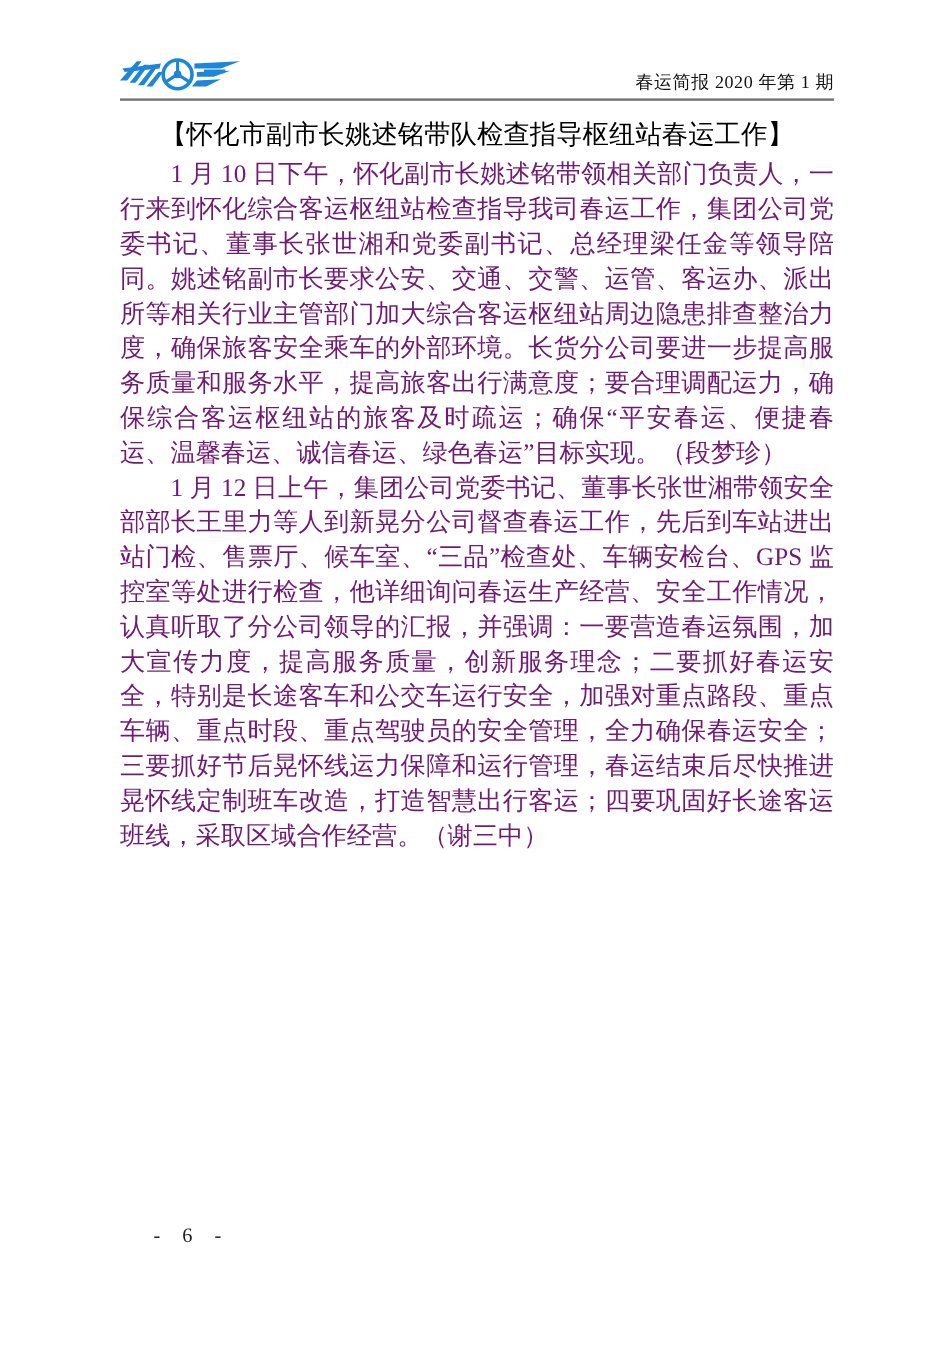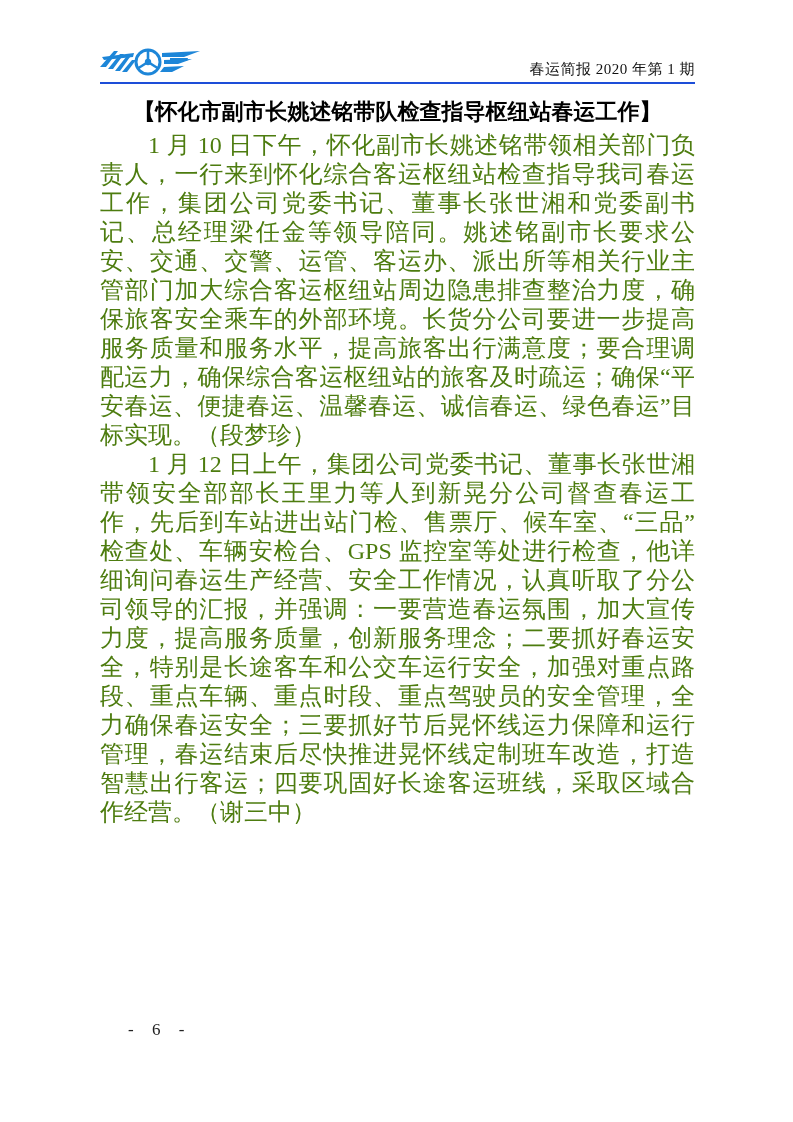--- a/index.html
+++ b/index.html
@@ -16,54 +16,54 @@
   }
   .content {
     padding: 38px 98px 0 100px;
   }
   
   .header-row {
     display: flex;
     align-items: flex-end;
     justify-content: space-between;
     height: 46px;
-    border-bottom: 2px solid #1d4ed8;
+    border-bottom: 2px solid #737373;
     padding-bottom: 3px;
   }
   .logo {
     width: 100px;
     height: 34px;
     flex: 0 0 auto;
   }
   .issue-label {
     font-size: 15px;
     color: #111111;
     letter-spacing: 0.5px;
     line-height: 1;
     padding-bottom: 2px;
   }
   
   .article { margin-top: 0; }
   .headline {
     font-family: "Liberation Sans", "DejaVu Sans", sans-serif;
-    font-weight: 700;
+    font-weight: 400;
     font-size: 22px;
     color: #000000;
     text-align: center;
     line-height: 38px;
     margin-top: 9px;
     letter-spacing: 0px;
     white-space: nowrap;
   }
   .body-text {
-    font-size: 24px;
+    font-size: 21px;
     line-height: 29px;
     text-align: justify;
     text-indent: 2em;
-    color: #4d7c0f;
+    color: #701a75;
     word-break: break-all;
   }
   
   .page-number {
     position: absolute;
     left: 128px;
     top: 1020px;
     font-size: 17px;
     letter-spacing: 7px;
     color: #222222;

